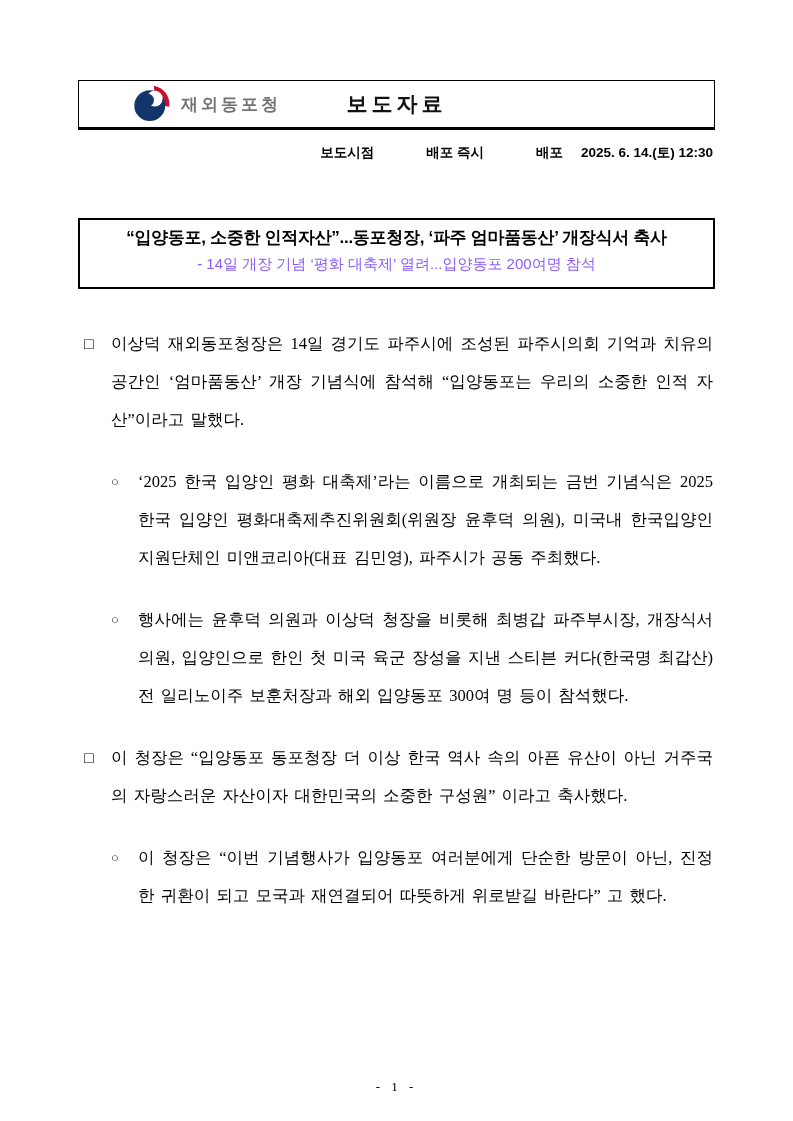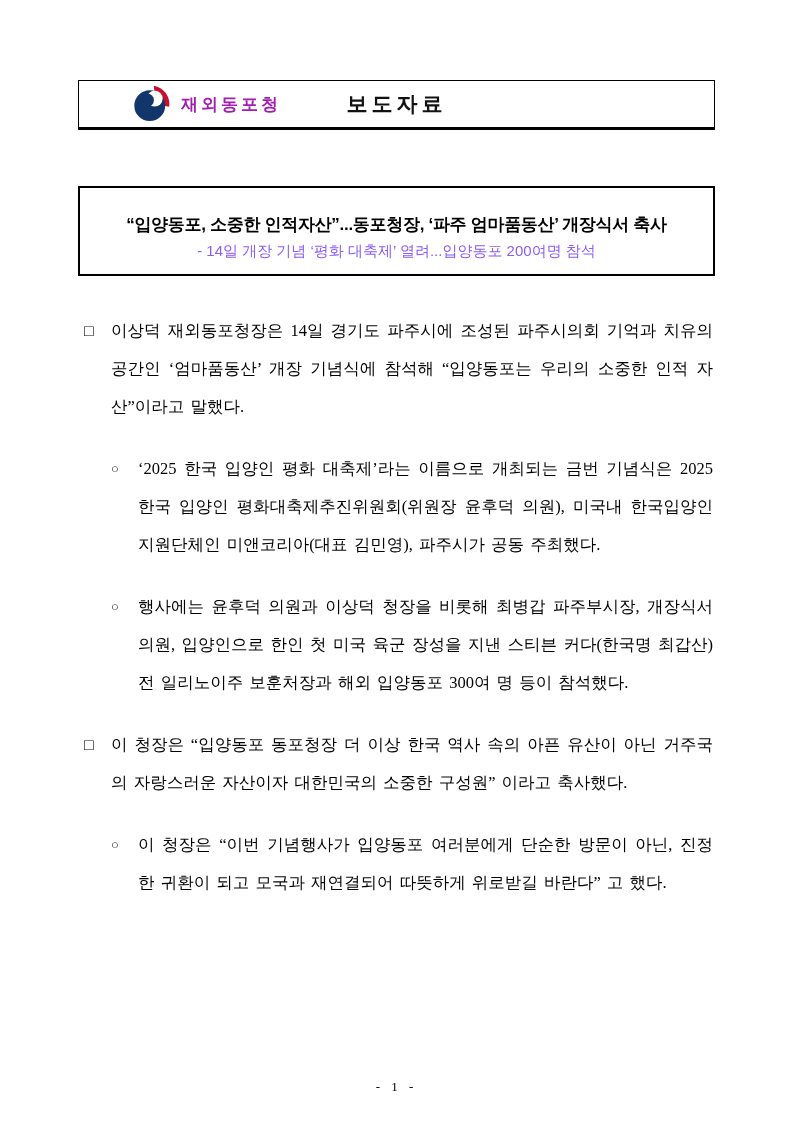--- a/index.html
+++ b/index.html
@@ -31,21 +31,21 @@
     height: 100%;
     display: flex;
     align-items: center;
     gap: 10px;
   }
   .agency-name {
     font-family: "Liberation Serif", "DejaVu Serif", serif;
     font-size: 17px;
     font-weight: 600;
     letter-spacing: 3px;
-    color: #a21caf;
+    color: #737373;
   }
   .doc-type {
     margin: 0 auto;
     font-size: 21px;
     letter-spacing: 4px;
     color: #111;
     font-weight: bold;
   }
   
   .meta-row {
@@ -56,21 +56,21 @@
     margin: 14px 80px 0 80px;
     font-family: "Liberation Sans", "DejaVu Sans", sans-serif;
     font-weight: bold;
     font-size: 13.5px;
   }
   .meta-distribute { display: flex; gap: 18px; }
   
   .title-box {
     margin: 56px 78px 0 78px;
     border: 2px solid #000;
-    padding: 24px 4px 11px 4px;
+    padding: 5px 4px 11px 4px;
     text-align: center;
     font-family: "Liberation Sans", "DejaVu Sans", sans-serif;
   }
   .headline {
     font-weight: bold;
     font-size: 17px;
     line-height: 26px;
     letter-spacing: -0.3px;
     white-space: nowrap;
   }
@@ -119,20 +119,28 @@
           <circle cx="22.5" cy="26" r="18.5" fill="#12366B"></circle>
           <circle cx="28.5" cy="17.5" r="9.5" fill="#ffffff"></circle>
           <circle cx="19.5" cy="19.5" r="8" fill="#12366B"></circle>
         </svg>
       </span>
       <span class="agency-name">재외동포청</span>
     </div>
     <span class="doc-type">보도자료</span>
   </div>
 
+  <div class="meta-row">
+    <span>보도시점</span>
+    <span>배포 즉시</span>
+    <span class="meta-distribute">
+      <span>배포</span>
+      <span>2025. 6. 14.(토) 12:30</span>
+    </span>
+  </div>
 
   <div class="title-box">
     <div class="headline">“입양동포, 소중한 인적자산”...동포청장, ‘파주 엄마품동산’ 개장식서 축사</div>
     <div class="subtitle">- 14일 개장 기념 ‘평화 대축제’ 열려...입양동포 200여명 참석</div>
   </div>
 
   <div class="body-area">
 
     <div class="para lv1">
       <span class="marker">□</span>

